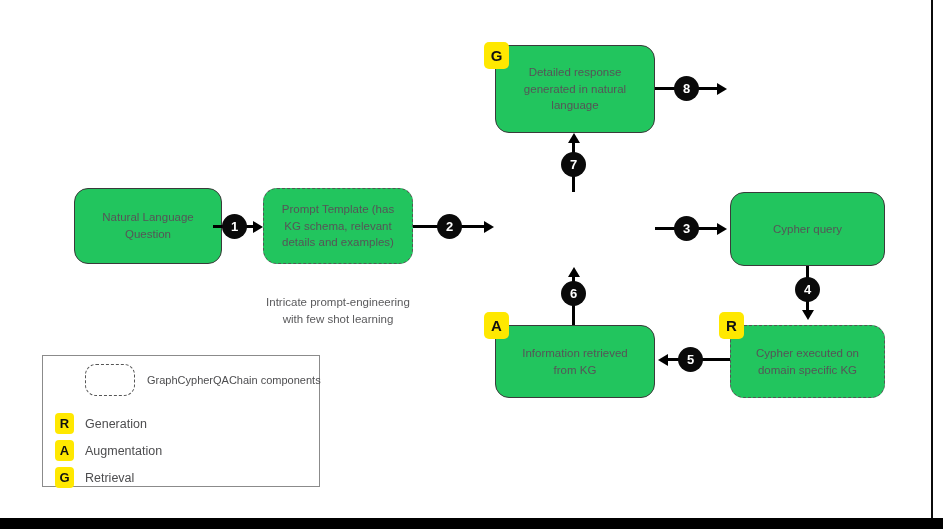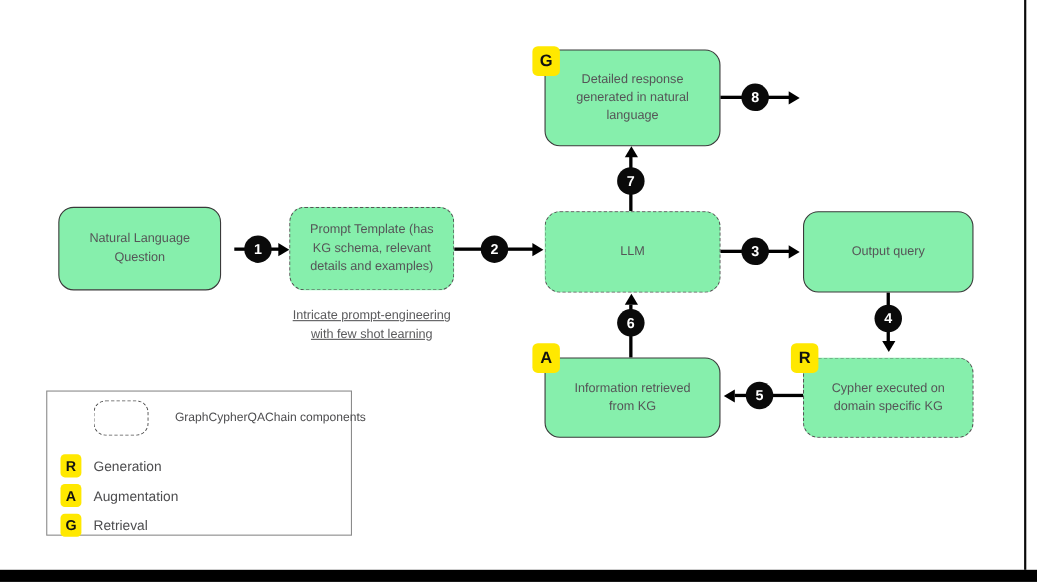--- a/index.html
+++ b/index.html
@@ -9,21 +9,21 @@
   }
   #canvas{position:absolute;left:0;top:0;width:943px;height:529px;background:#fff;}
 
   
   .right-rule{position:absolute;left:931px;top:0;width:2px;height:518px;background:#0b0b0b;}
   .bottom-bar{position:absolute;left:0;top:518px;width:943px;height:11px;background:#000;}
 
   
   .node{
     position:absolute;box-sizing:border-box;
-    border:1.6px solid #3a3a3a;border-radius:14px;background:#86efac;
+    border:1.6px solid #3a3a3a;border-radius:14px;background:#22c55e;
     display:flex;align-items:center;justify-content:center;text-align:center;
     color:#555557;font-size:11.5px;line-height:1.45;padding:4px 8px;
   }
   .node.dashed{border-style:dashed;border-color:#555;border-width:1.6px;}
   .node .txt{display:block;}
 
   
   .badge{
     position:absolute;background:#ffe800;color:#111;border-radius:5px;
     font-weight:700;font-size:15px;line-height:1;
@@ -57,21 +57,21 @@
 
   
   .legend{
     position:absolute;box-sizing:border-box;
     border:1.3px solid #8b8b8b;background:#fff;
   }
   .legend-row{position:absolute;display:flex;align-items:center;}
   .legend-pill{
     width:48px;height:30px;border:1.6px dashed #555;border-radius:11px;background:#fff;
   }
-  .legend-txt{color:#4d4d4f;font-size:11px;margin-left:24px;white-space:nowrap;}
+  .legend-txt{color:#4d4d4f;font-size:11px;margin-left:12px;white-space:nowrap;}
   .legend-badge{
     background:#ffe800;color:#111;border-radius:4px;font-weight:700;font-size:13px;
     width:19px;height:21px;display:flex;align-items:center;justify-content:center;
   }
   .legend-txt2{color:#4d4d4f;font-size:12.5px;margin-left:11px;white-space:nowrap;}
 </style>
 </head>
 <body>
 
 <div id="canvas">
@@ -89,34 +89,31 @@
   <div class="step" style="left:674px;top:76px;">
     <span>8</span>
   </div>
 
   <div class="line-v" style="left:572px;top:142px;height:50px;"></div>
   <div class="arrow up" style="left:567.5px;top:133px;"></div>
   <div class="step" style="left:561px;top:152px;">
     <span>7</span>
   </div>
 
-  <div class="node" style="left:53px;top:188px;width:148px;height:76px;">
+  <div class="node" style="left:74px;top:188px;width:148px;height:76px;">
     <span class="txt">Natural Language<br>Question</span>
   </div>
 
   <div class="node dashed" style="left:263px;top:188px;width:150px;height:76px;">
     <span class="txt">Prompt Template (has<br>KG schema, relevant<br>details and examples)</span>
   </div>
 
-  <div class="node dashed" style="left:495px;top:192px;width:160px;height:74px;">
-    <span class="txt">LLM</span>
-  </div>
 
   <div class="node" style="left:730px;top:192px;width:155px;height:74px;">
-    <span class="txt">Output query</span>
+    <span class="txt">Cypher query</span>
   </div>
 
   <div class="line-h" style="left:213px;top:225px;width:43px;"></div>
   <div class="arrow right" style="left:253px;top:220.5px;"></div>
   <div class="step" style="left:222px;top:214px;">
     <span>1</span>
   </div>
 
   <div class="line-h" style="left:413px;top:225px;width:74px;"></div>
   <div class="arrow right" style="left:484px;top:220.5px;"></div>
@@ -135,21 +132,21 @@
   <div class="step" style="left:561px;top:281px;">
     <span>6</span>
   </div>
 
   <div class="line-v" style="left:806px;top:266px;height:46px;"></div>
   <div class="arrow down" style="left:801.5px;top:310px;"></div>
   <div class="step" style="left:795px;top:277px;">
     <span>4</span>
   </div>
 
-  <div class="caption" style="left:248px;top:279px;width:180px;text-decoration:underline;">
+  <div class="caption" style="left:248px;top:294px;width:180px;">
     <span>Intricate prompt-engineering<br>with few shot learning</span>
   </div>
 
   <div class="node" style="left:495px;top:325px;width:160px;height:73px;align-items:center;">
     <span class="txt">Information retrieved<br>from KG</span>
   </div>
   <div class="badge" style="left:484px;top:312px;">
     <span>A</span>
   </div>
 

